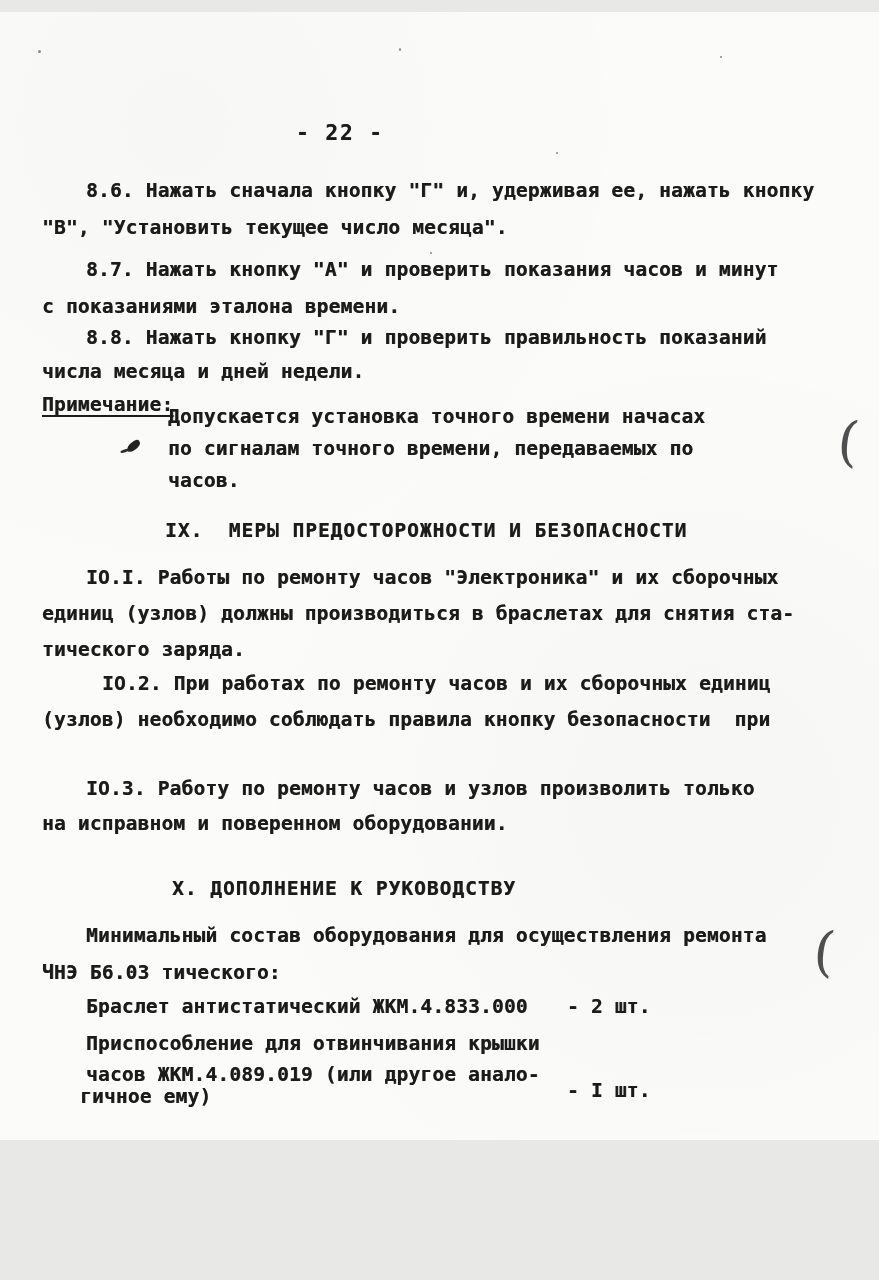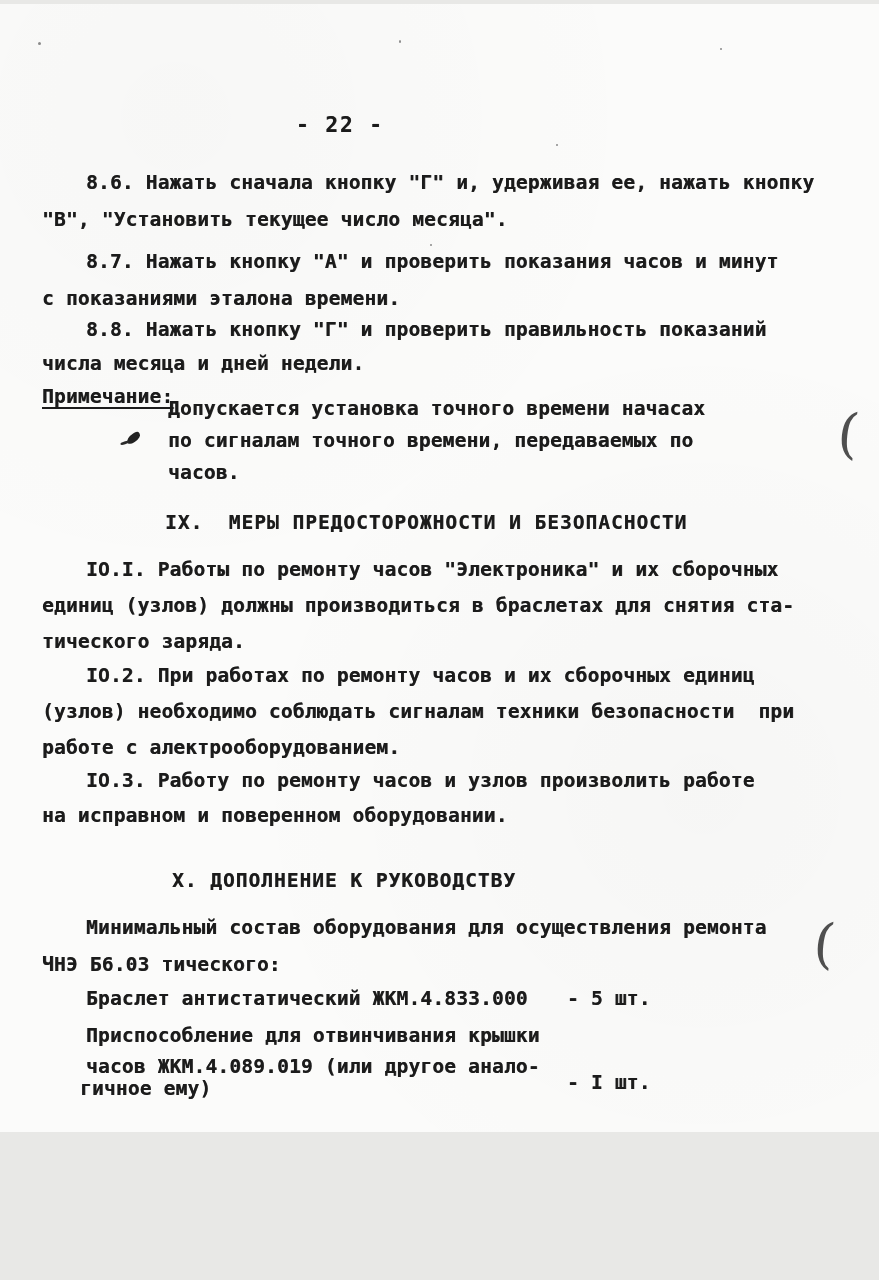--- a/index.html
+++ b/index.html
@@ -4,21 +4,21 @@
 <style>
   html, body { margin: 0; padding: 0; }
   body {
     background: #e8e8e6;
     font-family: "DejaVu Sans Mono", "Liberation Mono", monospace;
   }
   .page {
     position: relative;
     width: 879px;
     height: 1128px;
-    margin: 4px auto;
+    margin: 12px auto;
     background:
       radial-gradient(circle at 20% 10%, rgba(0,0,0,0.015), transparent 40%),
       radial-gradient(circle at 80% 70%, rgba(0,0,0,0.02), transparent 45%),
       #fbfbfa;
     overflow: hidden;
     color: #1a1a1a;
   }
   .ln {
     position: absolute;
     white-space: pre;
@@ -96,34 +96,33 @@
   <div class="ln" style="left:168px; top:424px">по сигналам точного времени, передаваемых по</div>
   <div class="ln" style="left:168px; top:456px">часов.</div>
   <div class="ink-blot" style="left:126px; top:430px"></div>
 
   <div class="ln heading" style="left:165px; top:506px">IX.  МЕРЫ ПРЕДОСТОРОЖНОСТИ И БЕЗОПАСНОСТИ</div>
 
   <div class="ln" style="left:86px; top:553px">IO.I. Работы по ремонту часов "Электроника" и их сборочных</div>
   <div class="ln" style="left:42px; top:589px">единиц (узлов) должны производиться в браслетах для снятия ста-</div>
   <div class="ln" style="left:42px; top:625px">тического заряда.</div>
 
-  <div class="ln" style="left:86px; top:659px">IO.2. При работах по ремонту часов и их сборочных единиц</div>
-  <div class="ln" style="left:42px; top:695px">(узлов) необходимо соблюдать сигналам техники безопасности  при</div>
-  <div class="ln" style="left:42px; top:731px">работе с алектрооборудованием.</div>
+  <div class="ln" style="left:102px; top:659px">IO.2. При работах по ремонту часов и их сборочных единиц</div>
+  <div class="ln" style="left:42px; top:695px">(узлов) необходимо соблюдать правила кнопку безопасности  при</div>
 
-  <div class="ln" style="left:86px; top:764px">IO.3. Работу по ремонту часов и узлов произволить работе</div>
+  <div class="ln" style="left:86px; top:764px">IO.3. Работу по ремонту часов и узлов произволить только</div>
   <div class="ln" style="left:42px; top:799px">на исправном и поверенном оборудовании.</div>
 
   <div class="ln heading" style="left:172px; top:864px">X. ДОПОЛНЕНИЕ К РУКОВОДСТВУ</div>
 
   <div class="ln" style="left:86px; top:911px">Минимальный состав оборудования для осуществления ремонта</div>
   <div class="ln" style="left:42px; top:948px">ЧНЭ Б6.03 тического:</div>
 
   <div class="ln" style="left:86px; top:982px">Браслет антистатический ЖКМ.4.833.000</div>
-  <div class="ln" style="left:567px; top:982px">- 5 шт.</div>
+  <div class="ln" style="left:567px; top:982px">- 2 шт.</div>
 
   <div class="ln" style="left:86px; top:1019px">Приспособление для отвинчивания крышки</div>
   <div class="ln" style="left:86px; top:1050px">часов ЖКМ.4.089.019 (или другое анало-</div>
   <div class="ln" style="left:80px; top:1072px">гичное ему)</div>
   <div class="ln" style="left:567px; top:1066px">- I шт.</div>
 
 
   <span class="paren-mark" style="left:838px; top:398px">(</span>
   <span class="paren-mark" style="left:814px; top:908px">(</span>
 

